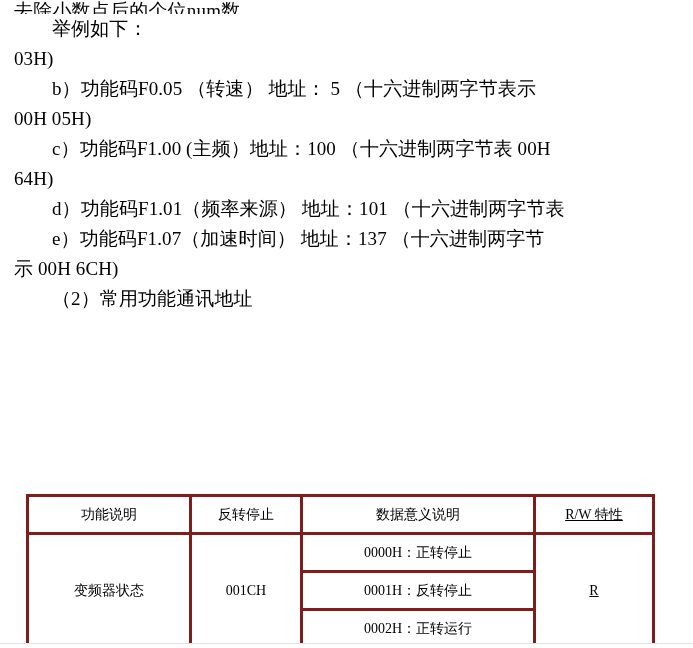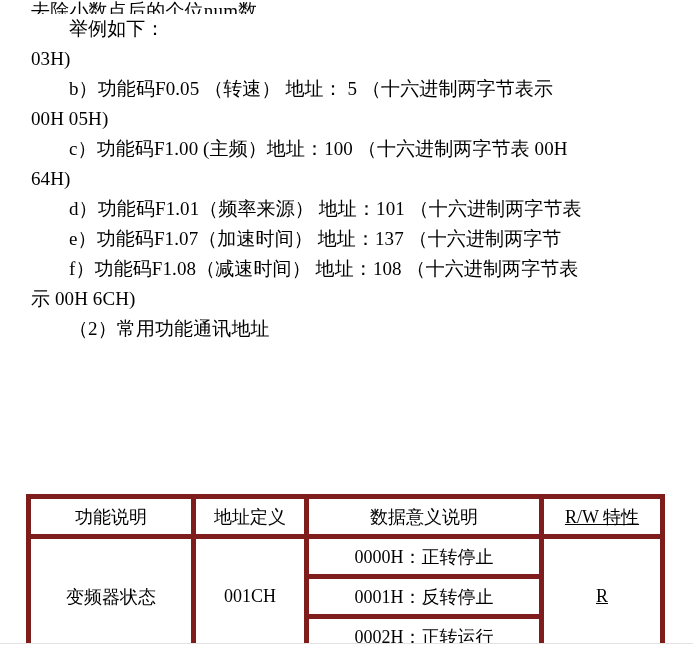--- a/index.html
+++ b/index.html
@@ -12,21 +12,21 @@
     height: 648px;
     overflow: hidden;
     font-family: "Liberation Serif", "DejaVu Serif", serif;
     color: #000000;
   }
   .page {
     position: relative;
     width: 693px;
     height: 648px;
     box-sizing: border-box;
-    padding: 0 31px;
+    padding: 0 14px;
   }
   .cut-line {
     font-size: 19px;
     line-height: 22px;
     height: 14px;
     overflow: hidden;
     margin: 0;
     padding: 0;
     white-space: nowrap;
     letter-spacing: 0.2px;
@@ -43,24 +43,24 @@
   }
 
   table.addr-table {
     border-collapse: collapse;
     width: 614px;
     margin: 16px 0 0 1px;
     table-layout: fixed;
   }
   table.addr-table td,
   table.addr-table th {
-    border: 5px solid #7f1d1d;
+    border: 3px solid #7f1d1d;
     text-align: center;
     vertical-align: middle;
-    font-size: 18px;
+    font-size: 14px;
     font-weight: normal;
     padding: 0;
     height: 35px;
   }
   .col-fn { width: 160px; }
   .col-addr { width: 108px; }
   .col-mean { width: 230px; }
   .col-rw { width: 116px; text-decoration: underline; }
   .hdr td { height: 37px; }
   .rw-cell { font-size: 18px; }
@@ -97,31 +97,30 @@
   <p class="para indent2">b）功能码F0.05 （转速） 地址： 5 （十六进制两字节表示</p>
   <p class="para">00H 05H)</p>
 
   <p class="para indent2">c）功能码F1.00 (主频）地址：100 （十六进制两字节表 00H</p>
   <p class="para">64H)</p>
 
   <p class="para indent2">d）功能码F1.01（频率来源） 地址：101 （十六进制两字节表</p>
 
   <p class="para indent2">e）功能码F1.07（加速时间） 地址：137 （十六进制两字节</p>
 
-  <p class="para indent2">f）功能码F1.08（减速时间） 地址：108 （十六进制两字节表</p>
   <p class="para">示 00H 6CH)</p>
 
   <p class="para indent2">（2）常用功能通讯地址</p>
 
   <div class="tbl-clip">
     <table class="addr-table">
       <tbody>
         <tr class="hdr">
           <td class="col-fn">功能说明</td>
-          <td class="col-addr">地址定义</td>
+          <td class="col-addr">反转停止</td>
           <td class="col-mean">数据意义说明</td>
           <td class="col-rw">R/W 特性</td>
         </tr>
         <tr>
           <td class="col-fn" rowspan="3">变频器状态</td>
           <td class="col-addr" rowspan="3">001CH</td>
           <td class="col-mean mean-cell">0000H：正转停止</td>
           <td class="col-rw rw-cell" rowspan="3">R</td>
         </tr>
         <tr>

